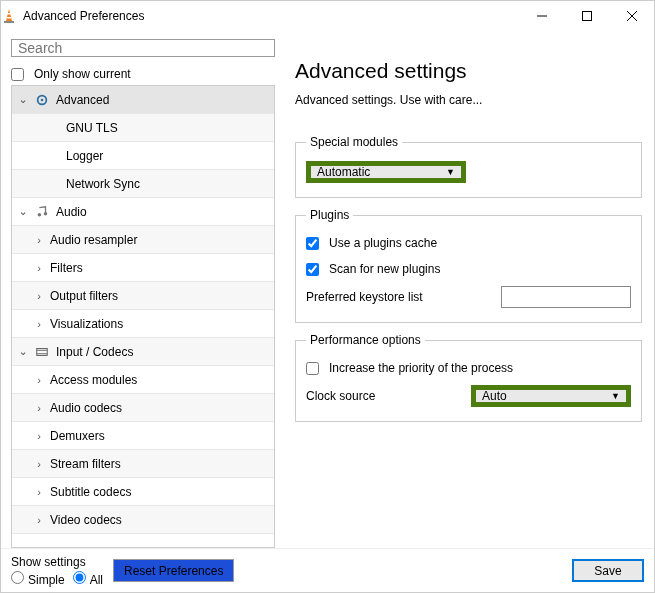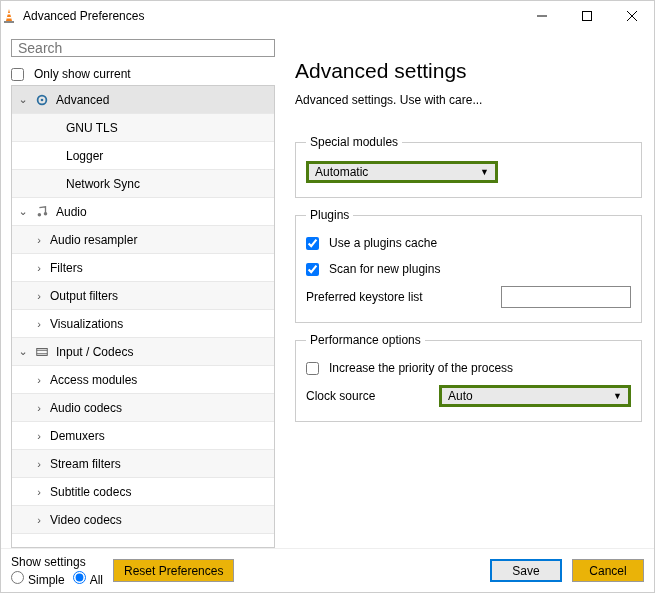--- a/index.html
+++ b/index.html
@@ -24,27 +24,27 @@
 .ind-2 { padding-left: 36px; }
 .arrow { width: 14px; min-width:14px; text-align: center; color: #555; font-size: 11px; }
 .tree-label { white-space: nowrap; }
 .right { flex: 1; padding: 12px 12px 0 14px; display: flex; flex-direction: column; overflow: hidden; }
 h1.settings-title { font-size: 21px; font-weight: 400; margin: 16px 0 10px 0; }
 .subtitle { font-size: 12px; margin-bottom: 28px; }
 fieldset { border: 1px solid #ccc; margin: 0 0 10px 0; padding: 8px 10px 10px 10px; }
 legend { padding: 0 4px; font-size: 12px; }
 .frow { display: flex; align-items: center; margin: 4px 0; min-height: 22px; }
 .frow .flabel { flex: 1; }
-.select { width: 192px; height: 22px; border: 3px solid #4d7c0f; background: #e9e9e9; display: flex; align-items: center; padding: 0 6px; justify-content: space-between; }
+.select { width: 160px; height: 22px; border: 5px solid #4d7c0f; background: #e9e9e9; display: flex; align-items: center; padding: 0 6px; justify-content: space-between; }
 .select .caret { font-size: 9px; }
 .textinput { width: 130px; height: 22px; border: 1px solid #888; background: #fff; }
 .footer { height: 44px; border-top: 1px solid #eee; display: flex; align-items: center; padding: 0 10px; gap: 10px; }
 .showsettings { display: flex; flex-direction: column; gap: 2px; }
 .radios { display: flex; gap: 8px; align-items: center; }
-.btn { height: 23px; min-width: 72px; border: 1px solid #999; background: #eab308; display: inline-flex; align-items: center; justify-content: center; padding: 0 10px; cursor: default; }
+.btn { height: 23px; min-width: 72px; border: 1px solid #999; background: #1d4ed8; display: inline-flex; align-items: center; justify-content: center; padding: 0 10px; cursor: default; }
 .btn.primary { border: 2px solid #0078d7; background: #e9e9e9; }
 .footer .spacer { flex: 1; }
 input[type=checkbox], input[type=radio] { margin: 0 4px 0 0; }
 .cat-icon { width: 16px; height: 16px; display: inline-flex; align-items: center; justify-content: center; margin-right: 2px; }
 </style>
 </head>
 <body>
 
 <div class="window">
   <div class="titlebar">
@@ -233,17 +233,14 @@
         <label><input type="radio" name="ss" checked="" style=""><span>All</span></label>
       </div>
     </div>
     <div class="btn">
         <span>Reset Preferences</span>
       </div>
     <div class="spacer"></div>
     <div class="btn primary">
         <span>Save</span>
       </div>
-    <div class="btn">
-        <span>Cancel</span>
-      </div>
   </div>
 </div>
 
 </body></html>

